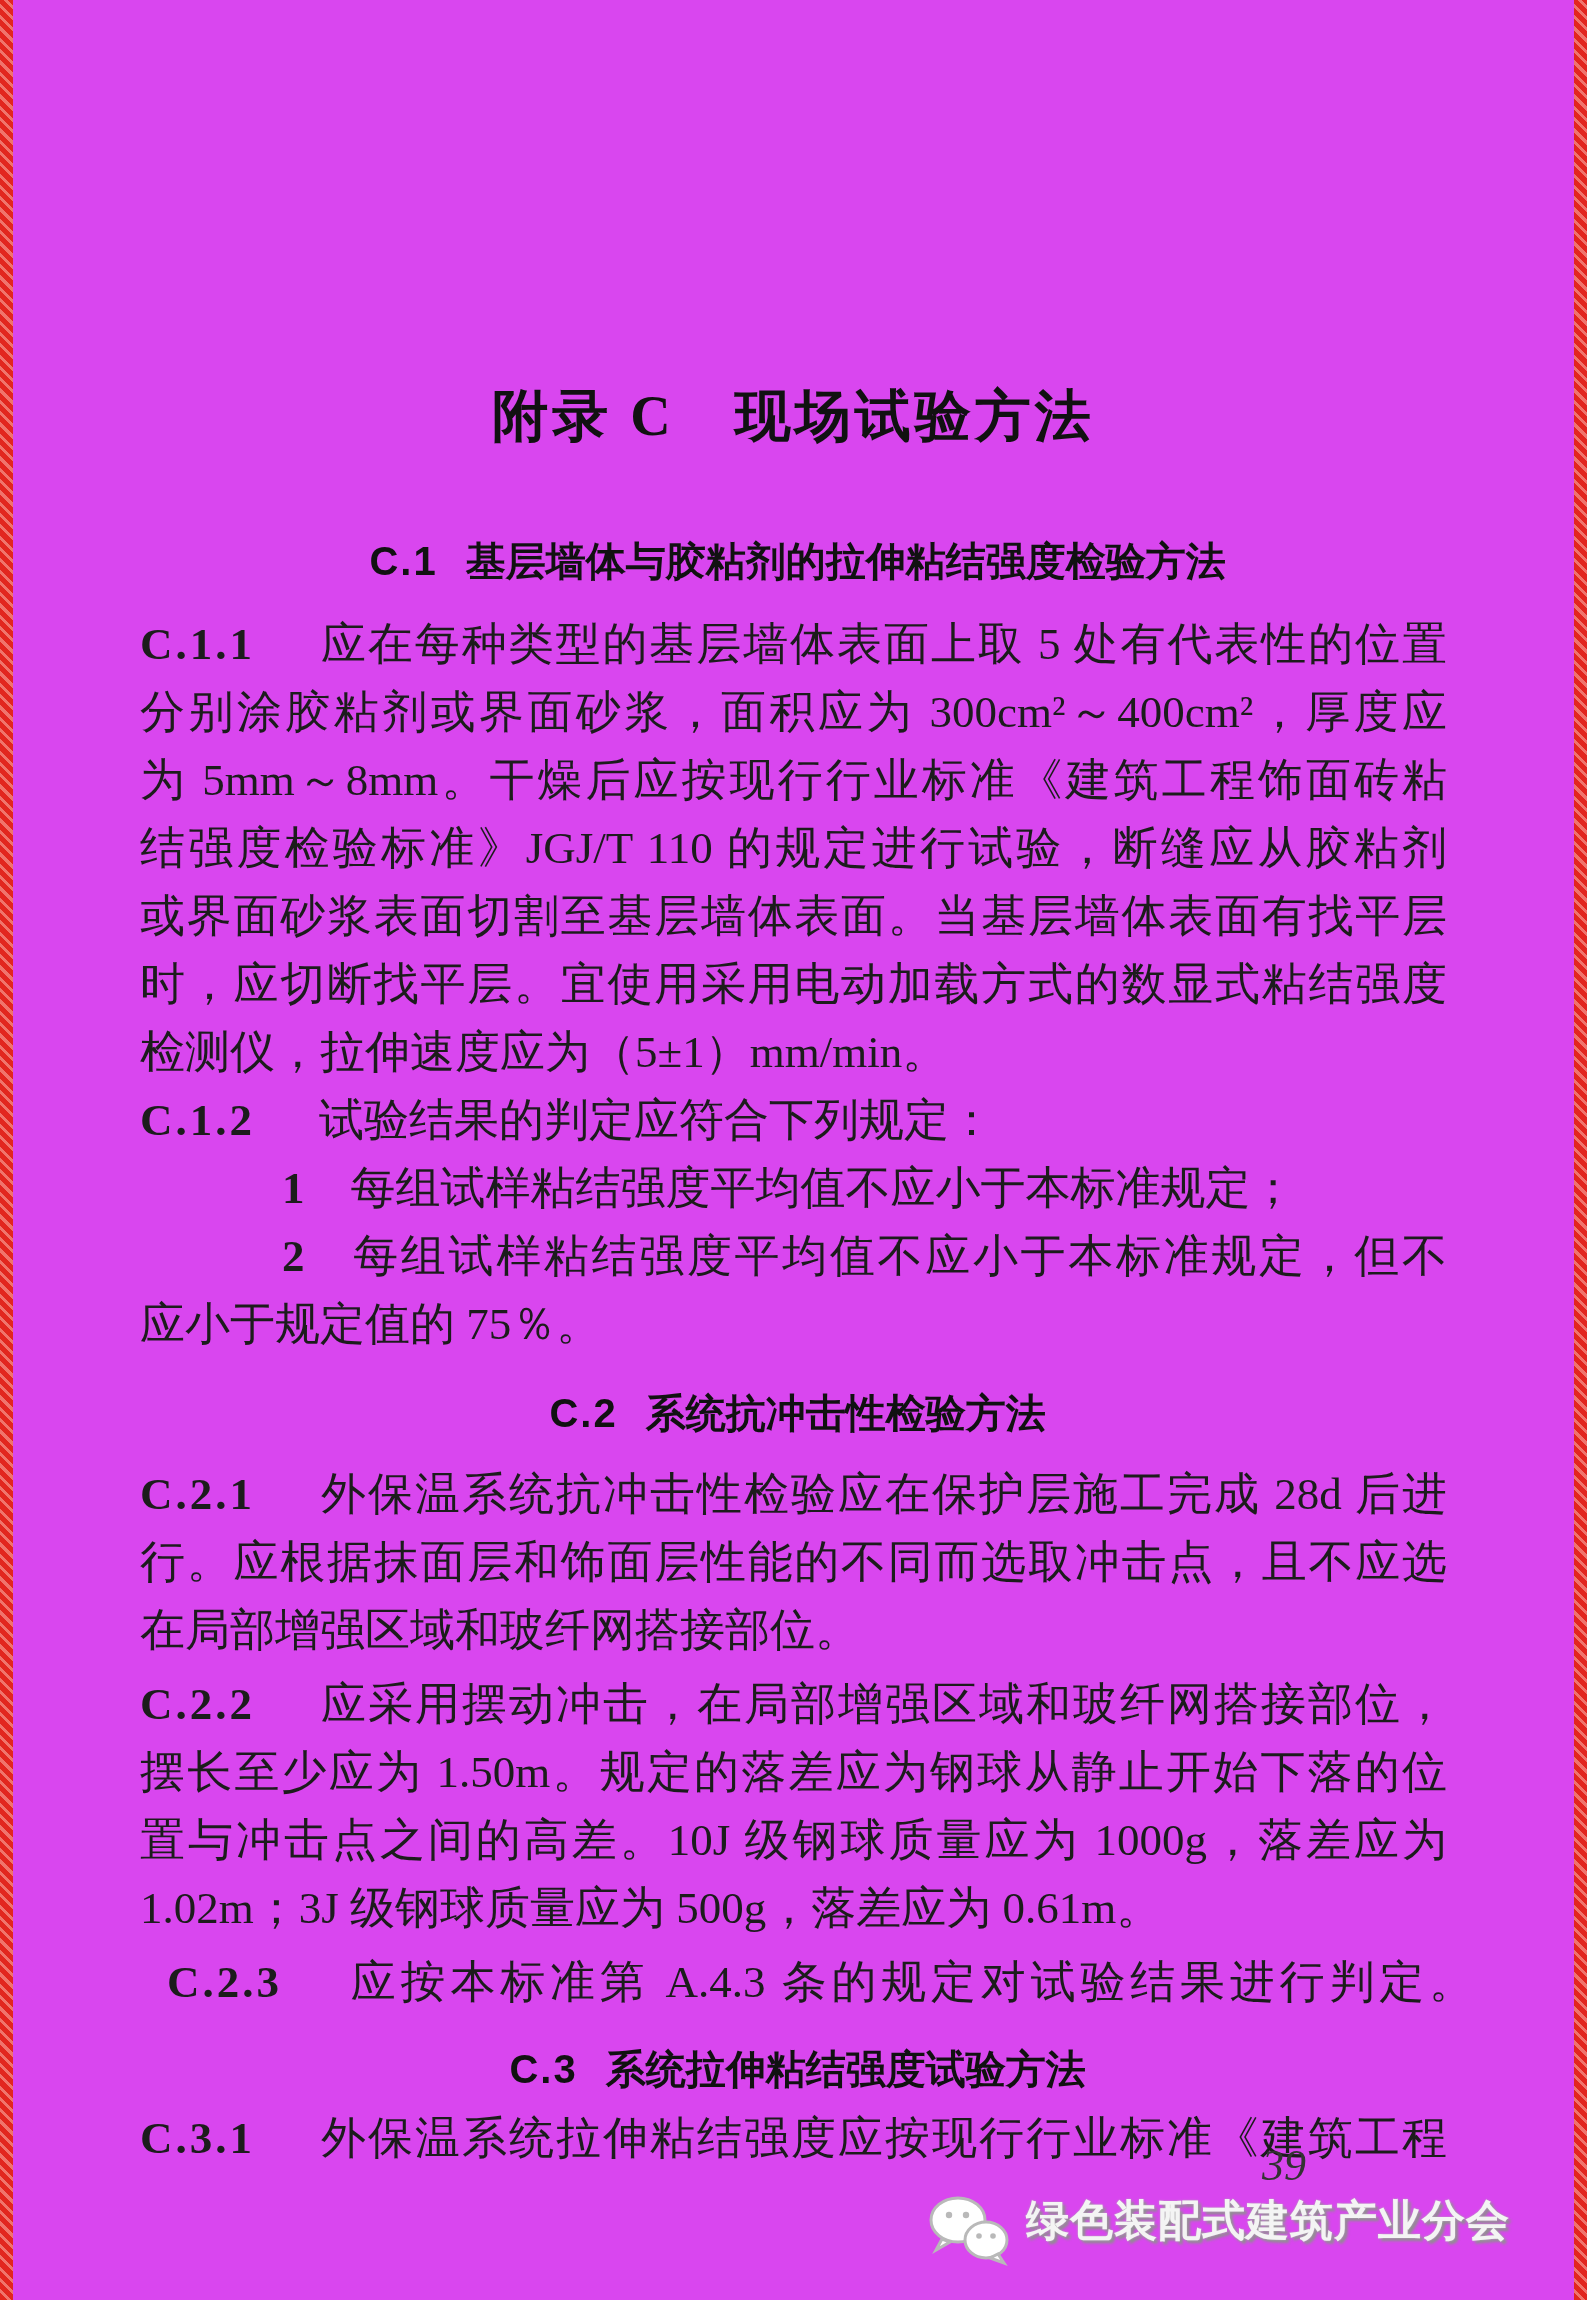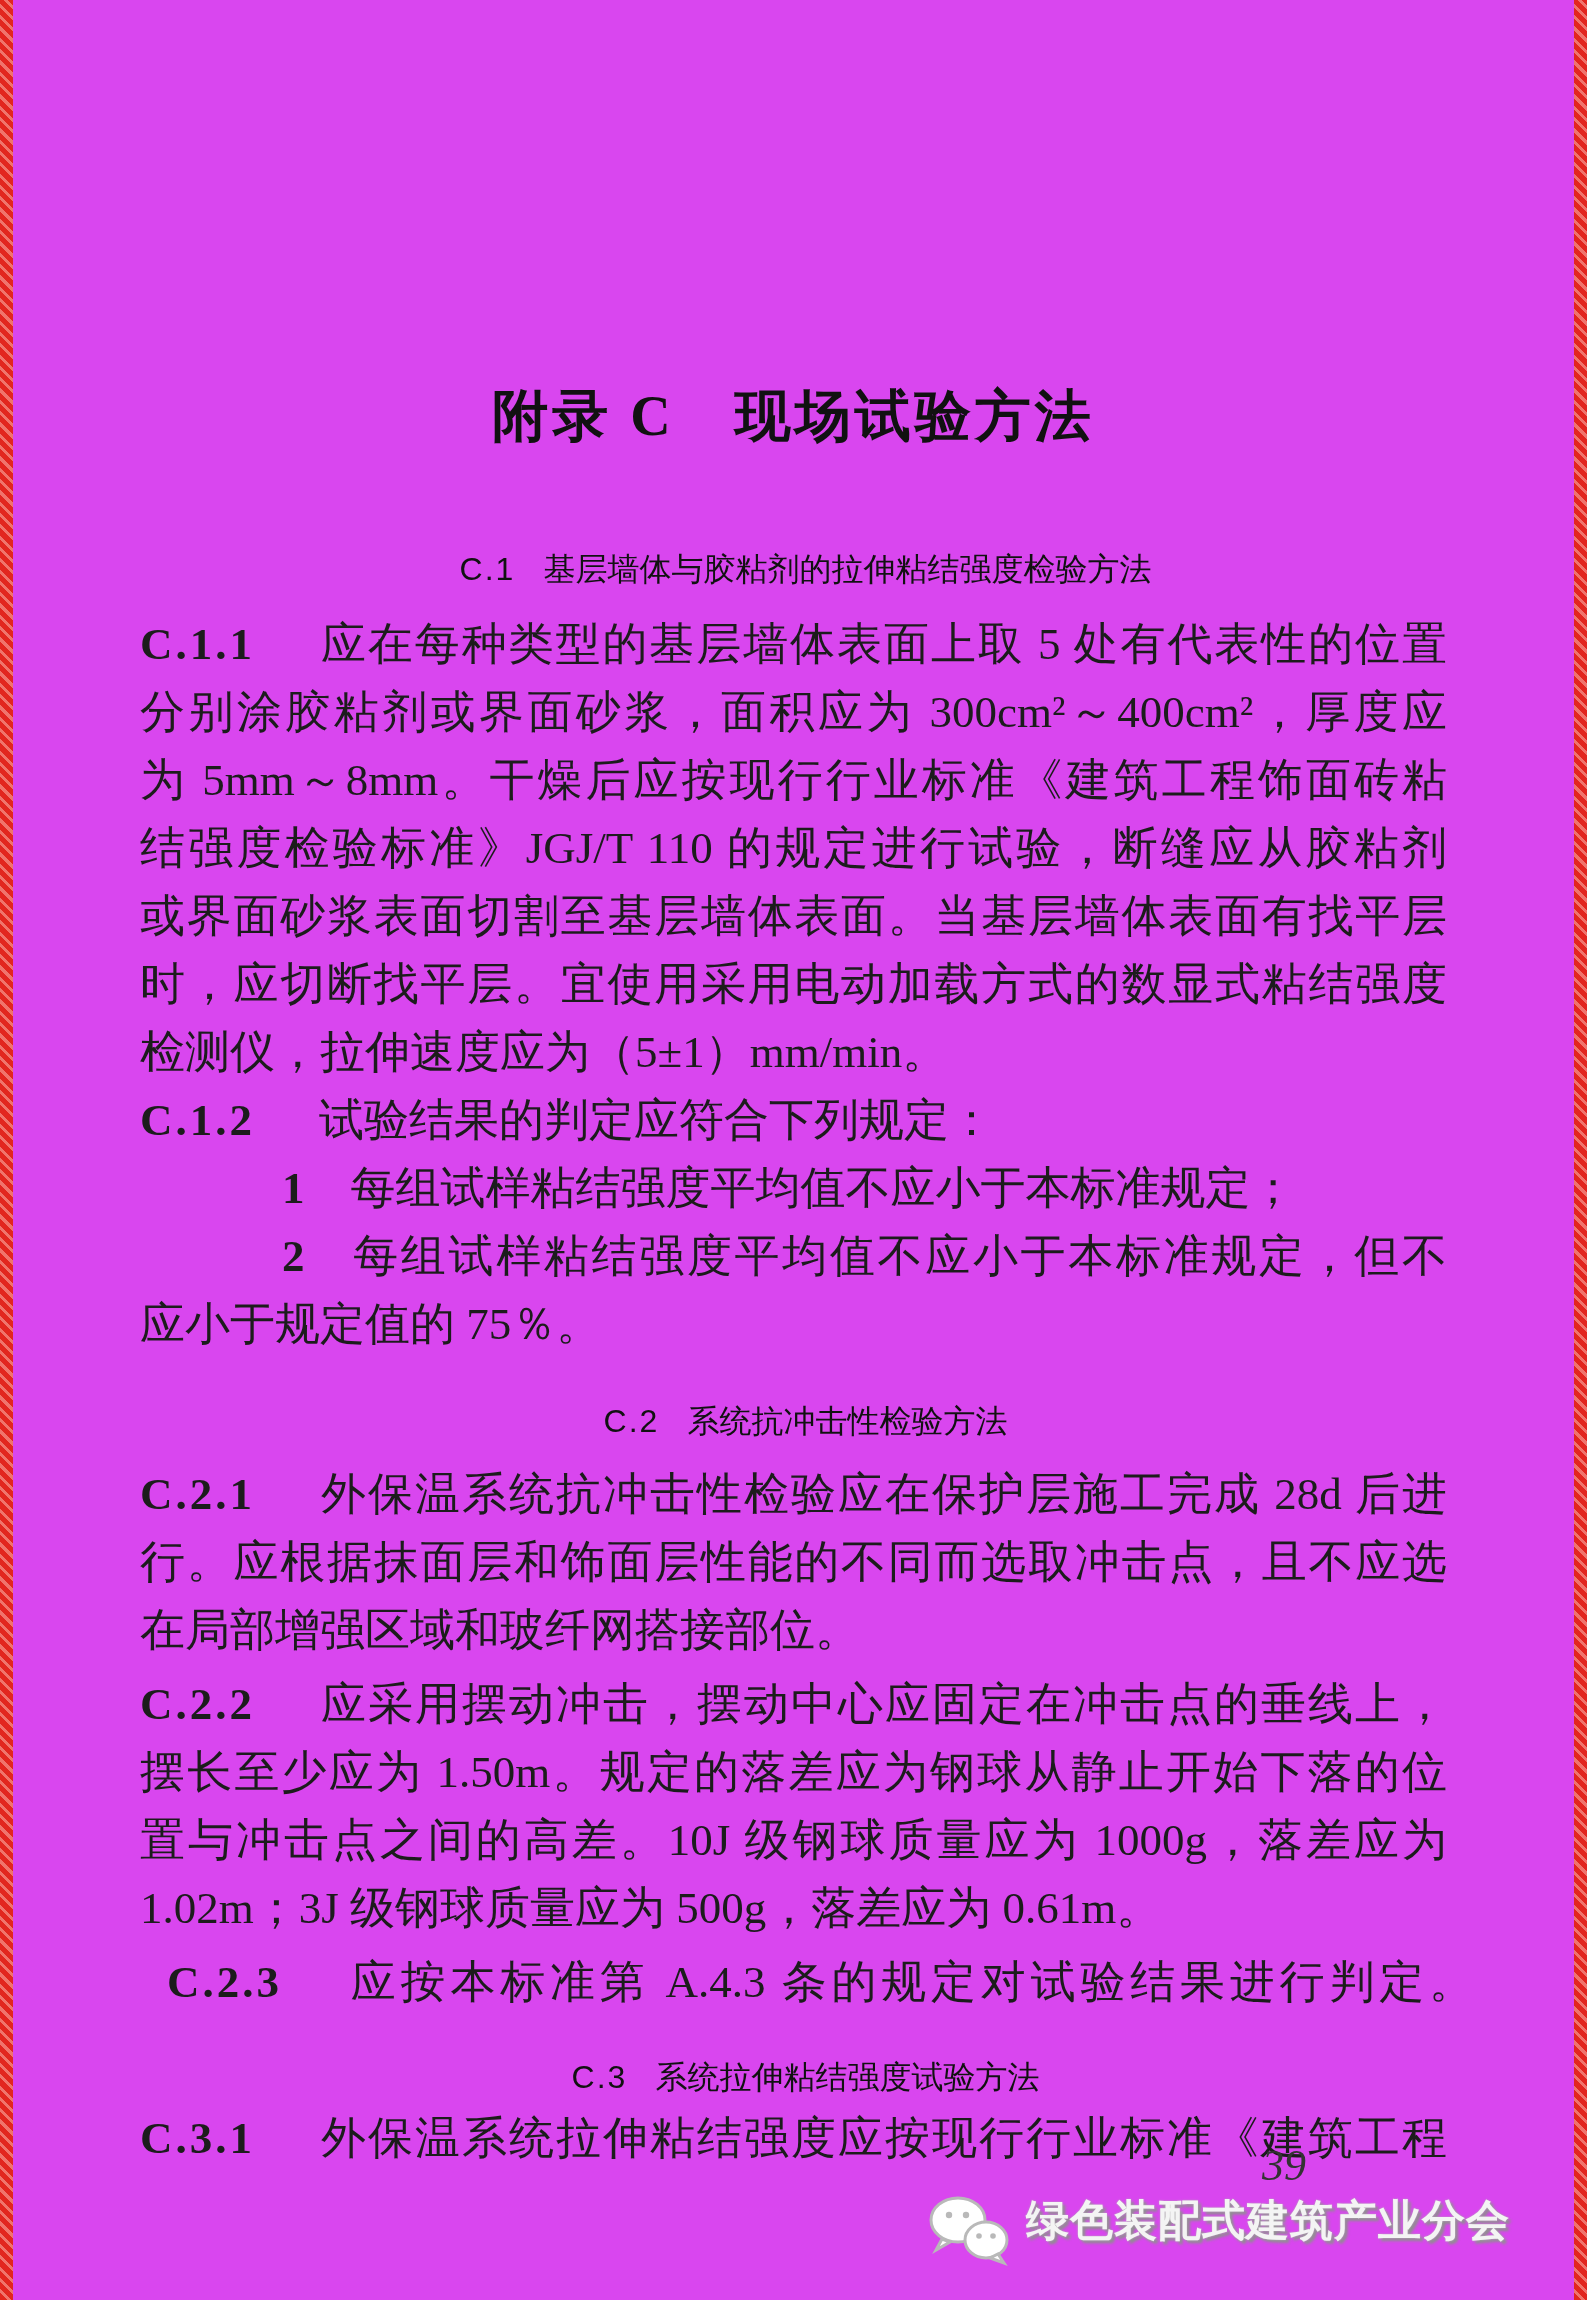--- a/index.html
+++ b/index.html
@@ -20,23 +20,23 @@
   .edge-right{right:0;}
 
   .appendix-title{
     position:absolute;left:140px;width:1307px;top:384px;
     text-align:center;font-weight:700;font-size:56px;line-height:64px;
     font-family:"Liberation Serif","DejaVu Serif",serif;
     letter-spacing:4px;color:#111;margin:0;
   }
   .sec-heading{
     position:absolute;left:140px;width:1307px;
-    text-align:center;font-weight:400;font-size:32px;line-height:50px;
+    text-align:center;font-weight:700;font-size:40px;line-height:50px;
     font-family:"Liberation Sans","DejaVu Sans",sans-serif;
-    color:#111;margin:12px;
+    color:#111;margin:4px;
   }
   .sec-heading .hlabel{margin-right:28px;letter-spacing:2px;}
   .block{
     position:absolute;left:140px;width:1307px;
     font-size:45px;line-height:68px;
   }
   .tline{white-space:nowrap;}
   .tline.fill{white-space:normal;text-align:justify;text-align-last:justify;}
   .clabel{
     font-weight:700;letter-spacing:3px;margin-right:64px;
@@ -106,21 +106,21 @@
     <span class="hlabel">C.2</span><span>系统抗冲击性检验方法</span>
   </h2>
 
   <div class="block" style="top:1460px;">
     <div class="tline fill"><span class="clabel">C.2.1</span><span>外保温系统抗冲击性检验应在保护层施工完成 28d 后进</span></div>
     <div class="tline fill">行。应根据抹面层和饰面层性能的不同而选取冲击点，且不应选</div>
     <div class="tline">在局部增强区域和玻纤网搭接部位。</div>
   </div>
 
   <div class="block" style="top:1670px;">
-    <div class="tline fill"><span class="clabel">C.2.2</span><span>应采用摆动冲击，摆动中心应固定在冲击点的垂线上，</span></div>
+    <div class="tline fill"><span class="clabel">C.2.2</span><span>应采用摆动冲击，在局部增强区域和玻纤网搭接部位，</span></div>
     <div class="tline fill">摆长至少应为 1.50m。规定的落差应为钢球从静止开始下落的位</div>
     <div class="tline fill">置与冲击点之间的高差。10J 级钢球质量应为 1000g，落差应为</div>
     <div class="tline">1.02m；3J 级钢球质量应为 500g，落差应为 0.61m。</div>
   </div>
 
   <div class="block" style="top:1948px;margin-left:27px;">
     <div class="tline fill"><span class="clabel">C.2.3</span><span>应按本标准第 A.4.3 条的规定对试验结果进行判定。</span></div>
   </div>
 
   <h2 class="sec-heading" style="top:2040px;">

